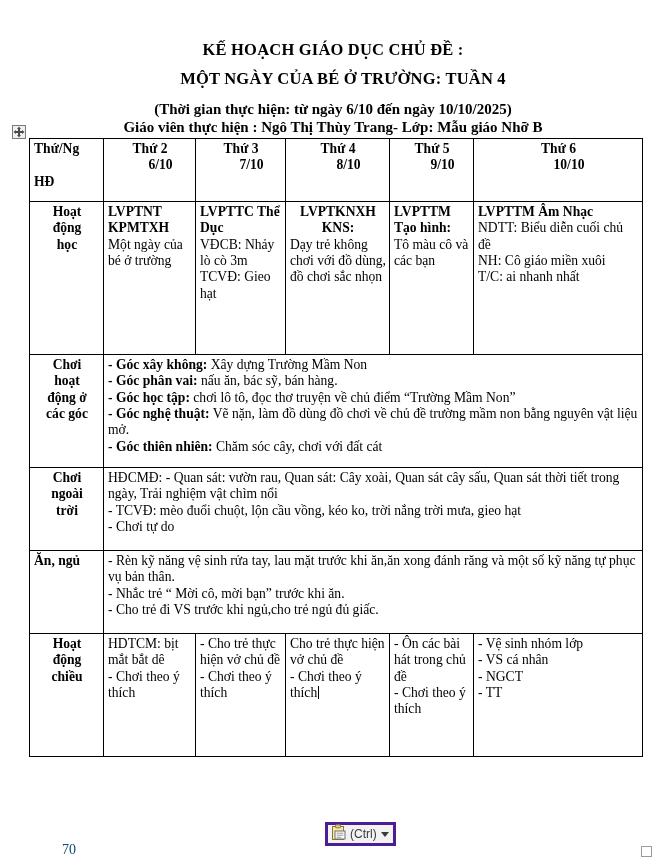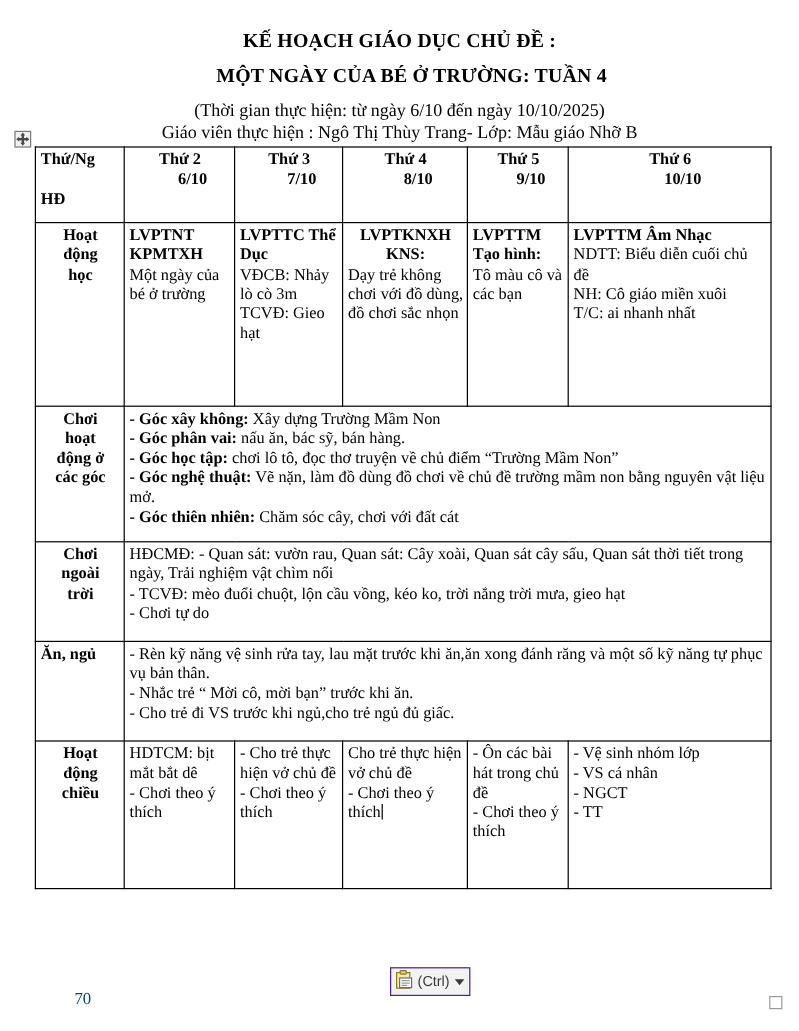--- a/index.html
+++ b/index.html
@@ -13,42 +13,42 @@
     height: 859px;
     position: relative;
     font-family: "Liberation Serif", "DejaVu Serif", serif;
     color: #000000;
     overflow: hidden;
   }
 
   
   #page {
     position: absolute;
-    left: 0; top: 0;
+    left: 0; top: 16px;
     width: 666px;
     height: 808px;
     background: #ffffff;
   }
 
   
   .title-block {
     padding-top: 26px;
     text-align: center;
   }
   .title-line {
     font-weight: bold;
     font-size: 16.5px;
     letter-spacing: .2px;
     line-height: 1.0;
     margin: 0 0 12px 0;
     white-space: nowrap;
   }
   .title-line.second { margin-bottom: 14px; margin-left: 20px; }
   .subtitle-line {
-    font-weight: normal;
+    font-weight: bold;
     font-size: 15px;
     line-height: 1.18;
     margin: 0;
     white-space: nowrap;
   }
 
   
   .table-move-handle {
     position: absolute;
     left: 12px;
@@ -143,21 +143,21 @@
   .paste-options {
     position: absolute;
     left: 325px;
     top: 806px;
     height: 24px;
     display: flex;
     align-items: center;
     gap: 3px;
     padding: 1px 4px 1px 3px;
     background: #f2f2f2;
-    border: 1px solid #4c1d95;
+    border: 3px solid #4c1d95;
     box-sizing: border-box;
     font-family: "Liberation Sans", sans-serif;
     font-size: 12px;
     color: #3a3a3a;
   }
   .paste-options .clip-ic { display: block; }
   .paste-options .ctrl-label { line-height: 1; padding-bottom: 1px; }
   .paste-options .arrow {
     width: 0; height: 0;
     border-left: 4px solid transparent;

